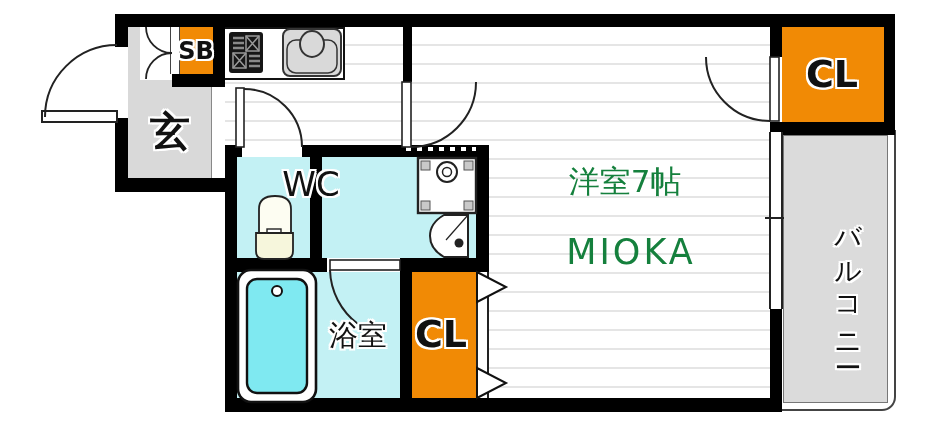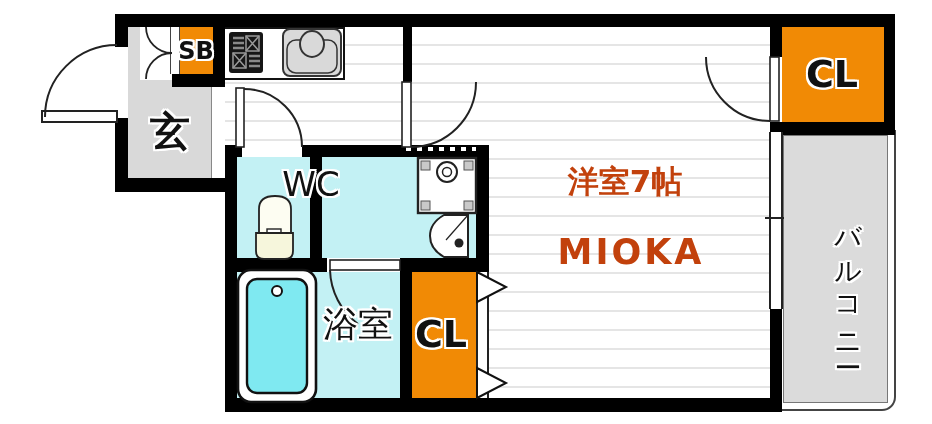--- a/index.html
+++ b/index.html
@@ -5,21 +5,21 @@
   html,body{margin:0;padding:0;background:#fff;}
   #plan{position:relative;width:932px;height:424px;background:#fff;overflow:hidden;
         font-family:"DejaVu Sans","Liberation Sans",sans-serif;}
   .abs{position:absolute;box-sizing:border-box;}
   .floor{background:repeating-linear-gradient(180deg,#fff 0 17px,#e5e5e5 17px 19px);}
   .wall{position:absolute;background:#000;box-sizing:border-box;}
   .room{position:absolute;box-sizing:border-box;}
   .lbl{position:absolute;color:#111;white-space:nowrap;transform:translate(-50%,-50%);
        text-shadow:-2px -2px 0 #fff,2px -2px 0 #fff,-2px 2px 0 #fff,2px 2px 0 #fff,
                    -2px 0 0 #fff,2px 0 0 #fff,0 -2px 0 #fff,0 2px 0 #fff;}
-  .lbl2{position:absolute;color:#c2410c;white-space:nowrap;transform:translate(-50%,-50%);font-weight:bold;}
+  .lbl2{position:absolute;color:#15803d;white-space:nowrap;transform:translate(-50%,-50%);}
   .vert{writing-mode:vertical-rl;letter-spacing:6px;}
   svg{position:absolute;left:0;top:0;}
   .dash{position:absolute;left:3px;right:3px;top:2px;height:4px;
         background:repeating-linear-gradient(90deg,#fff 0 5px,transparent 5px 11px);}
 </style>
 </head>
 <body>
 
 <div id="plan">
 
@@ -149,20 +149,20 @@
     <g>
       <rect x="238" y="270" width="78" height="132" rx="13" fill="#fff" stroke="#111" stroke-width="2.6"></rect>
       <rect x="247" y="279" width="60" height="114" rx="10" fill="#7fe9f1" stroke="#111" stroke-width="2.4"></rect>
       <circle cx="277" cy="291" r="5" fill="#fff" stroke="#111" stroke-width="2"></circle>
     </g>
   </svg>
 
   <span class="lbl" style="left:170px;top:131px;font-size:40px;font-weight:bold;">玄</span>
   <span class="lbl" style="left:196px;top:51px;font-size:24px;font-weight:bold;">SB</span>
   <span class="lbl" style="left:271px;top:184px;font-size:34px;margin-left:40px;">WC</span>
-  <span class="lbl" style="left:358px;top:324px;font-size:35px;">浴室</span>
+  <span class="lbl" style="left:358px;top:336px;font-size:29px;">浴室</span>
   <span class="lbl" style="left:441px;top:334px;font-size:38px;font-weight:bold;">CL</span>
   <span class="lbl" style="left:832px;top:74px;font-size:38px;font-weight:bold;">CL</span>
   <span class="lbl2" style="left:625px;top:182px;font-size:31px;">洋室7帖</span>
   <span class="lbl2" style="left:631px;top:252px;font-size:35px;letter-spacing:3px;text-align:center;">MIOKA</span>
   <span class="lbl vert" style="left:848px;top:283px;font-size:27px;">バルコニー</span>
 
 </div>
 
 </body></html>

